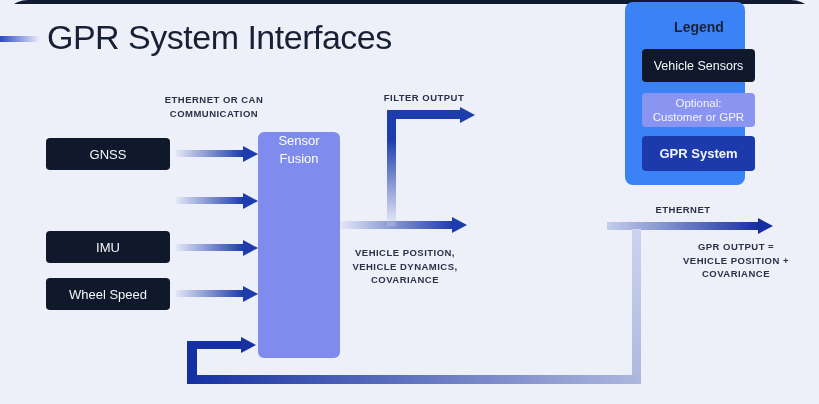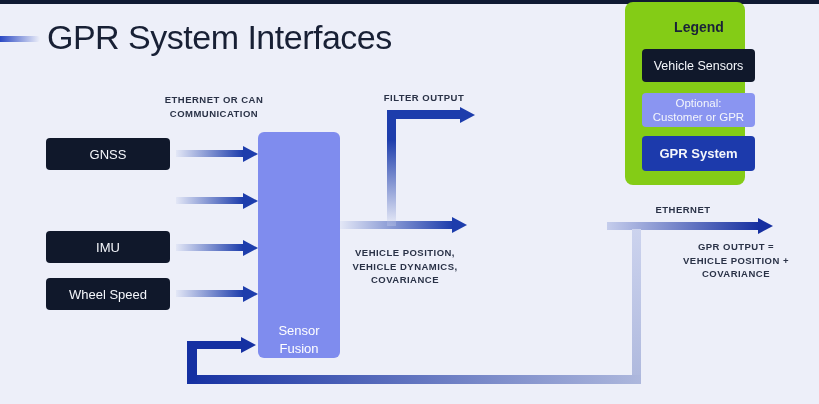--- a/index.html
+++ b/index.html
@@ -1,42 +1,42 @@
 <!DOCTYPE html>
 <html><head>
 <meta charset="utf-8">
 <style>
   html,body{margin:0;padding:0;background:#edeff9;}
   .canvas{
     position:relative;width:819px;height:404px;overflow:hidden;
-    background:#edeff9;font-family:"Liberation Sans",sans-serif;
+    background:#edeff9;font-family:"Liberation Sans",sans-serif;border-radius:28px;
   }
   .topbar{position:absolute;left:0;top:0;width:819px;height:4px;background:#101a33;}
   .title-dash{position:absolute;left:0;top:36px;width:40px;height:6px;border-radius:0 3px 3px 0;
     background:linear-gradient(to right,#2b49c4,rgba(237,239,249,0));}
   .page-title{position:absolute;left:47px;top:18px;font-size:34px;font-weight:500;
     color:#182035;letter-spacing:-0.5px;}
 
   
-  .legend{position:absolute;left:625px;top:2px;width:120px;height:183px;background:#84cc16;border-radius:8px;}
+  .legend{position:absolute;left:625px;top:2px;width:120px;height:183px;background:#3b82f6;border-radius:8px;}
   .legend-title{position:absolute;left:0;top:17px;width:148px;text-align:center;
     font-size:14px;font-weight:700;color:#1a2238;}
   .legend-item{position:absolute;left:17px;width:113px;border-radius:4px;display:flex;
     align-items:center;justify-content:center;text-align:center;color:#f4f6fb;}
   .lg-dark{top:47px;height:33px;background:#10182b;font-size:12.5px;}
   .lg-peri{top:91px;height:34px;background:#8a95f1;font-size:11.5px;line-height:1.25;}
   .lg-blue{top:134px;height:35px;background:#1c3aac;font-size:13px;font-weight:600;}
 
   
   .sensor-box{position:absolute;left:46px;width:124px;height:32px;background:#10182b;border-radius:4px;
     display:flex;align-items:center;justify-content:center;color:#f4f6fb;font-size:13px;}
   .sensor-0{top:138px;} .sensor-1{top:185px;} .sensor-2{top:231px;} .sensor-3{top:278px;}
 
   
-  .node{position:absolute;top:132px;border-radius:6px;display:flex;align-items:flex-end;
+  .node{position:absolute;top:132px;border-radius:6px;display:flex;align-items:flex-start;
     justify-content:center;text-align:center;color:#ffffff;line-height:1.4;}
   .node-sf{left:258px;width:82px;height:226px;background:#7f8cee;font-size:13px;}
   .node-gpr{left:472px;width:135px;height:228px;background:#1c3aac;font-size:12.5px;}
 
   
   .lbl{position:absolute;font-size:9.5px;font-weight:700;letter-spacing:0.05em;
     color:#2a3247;text-align:center;line-height:13.5px;}
   .lbl-can{left:150px;top:93px;width:128px;}
   .lbl-filter{left:369px;top:91px;width:110px;}
   .lbl-vpos{left:345px;top:246px;width:120px;}

